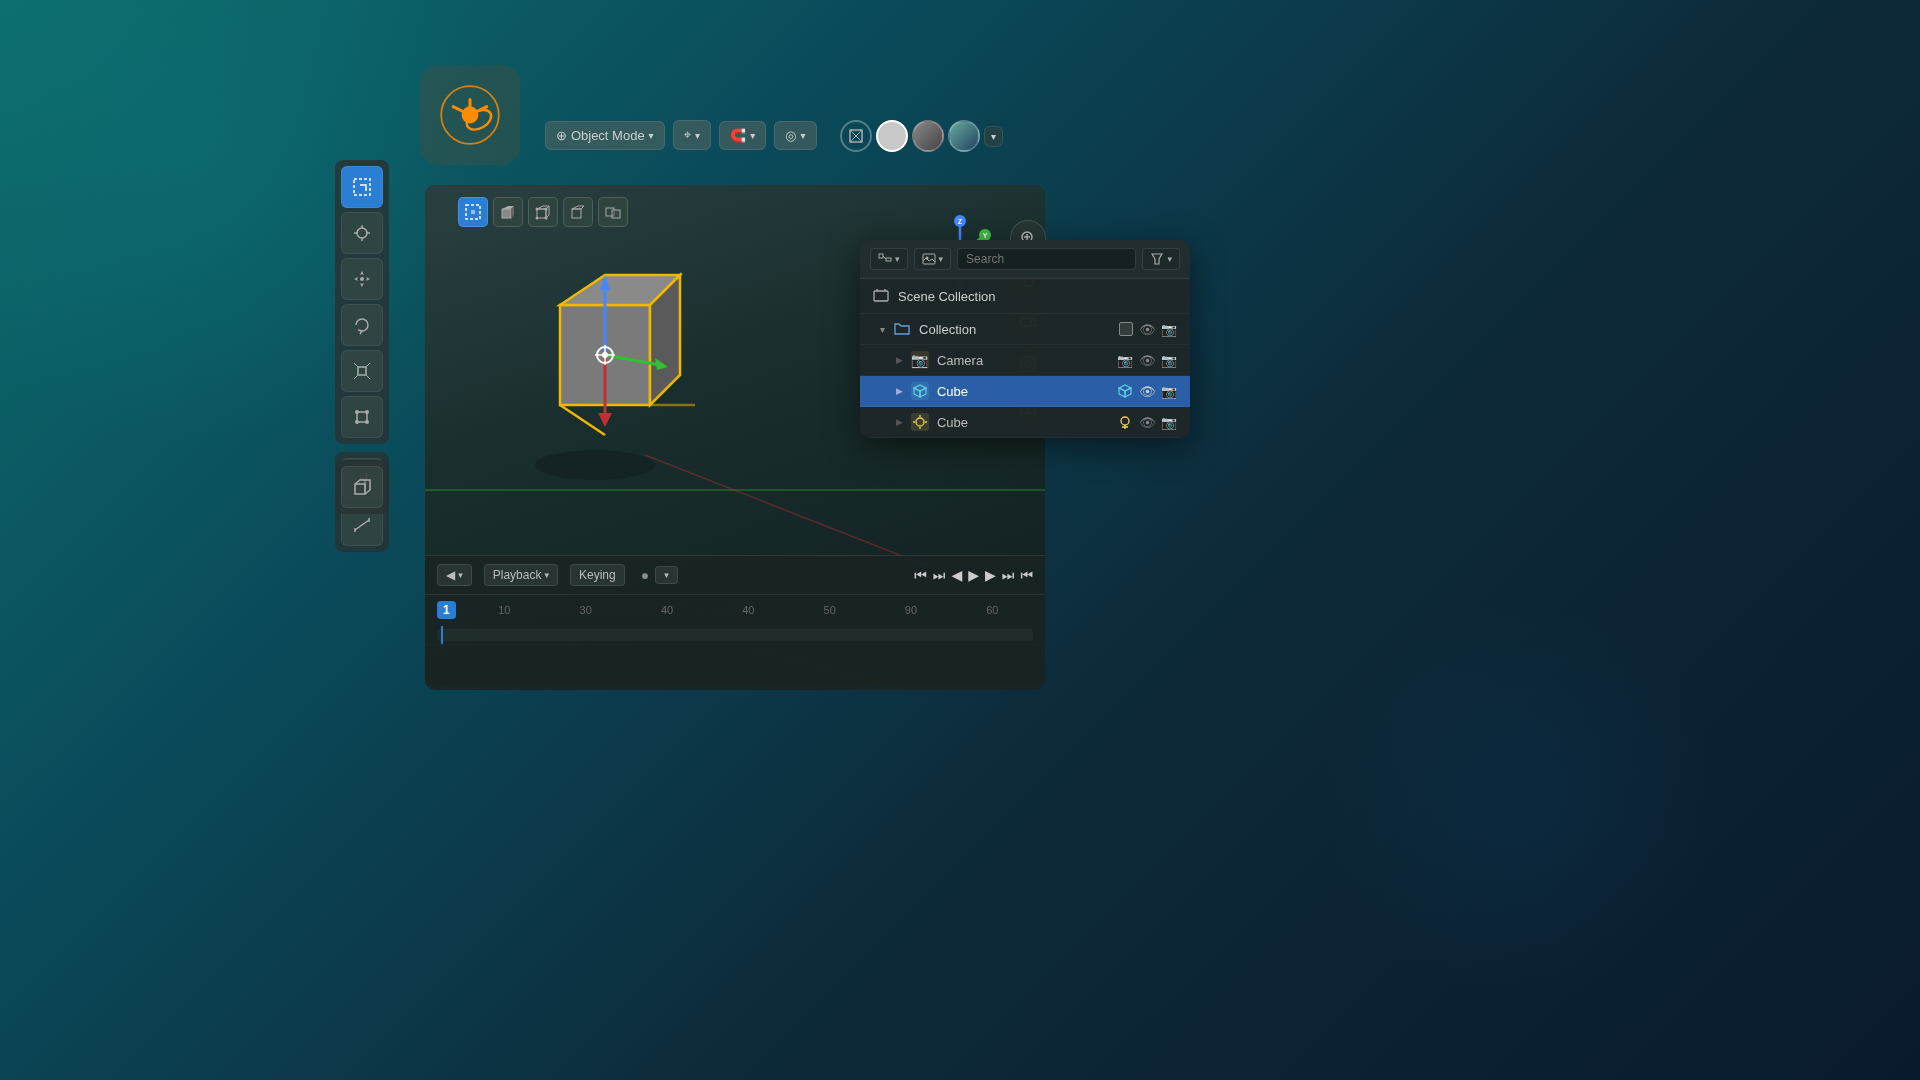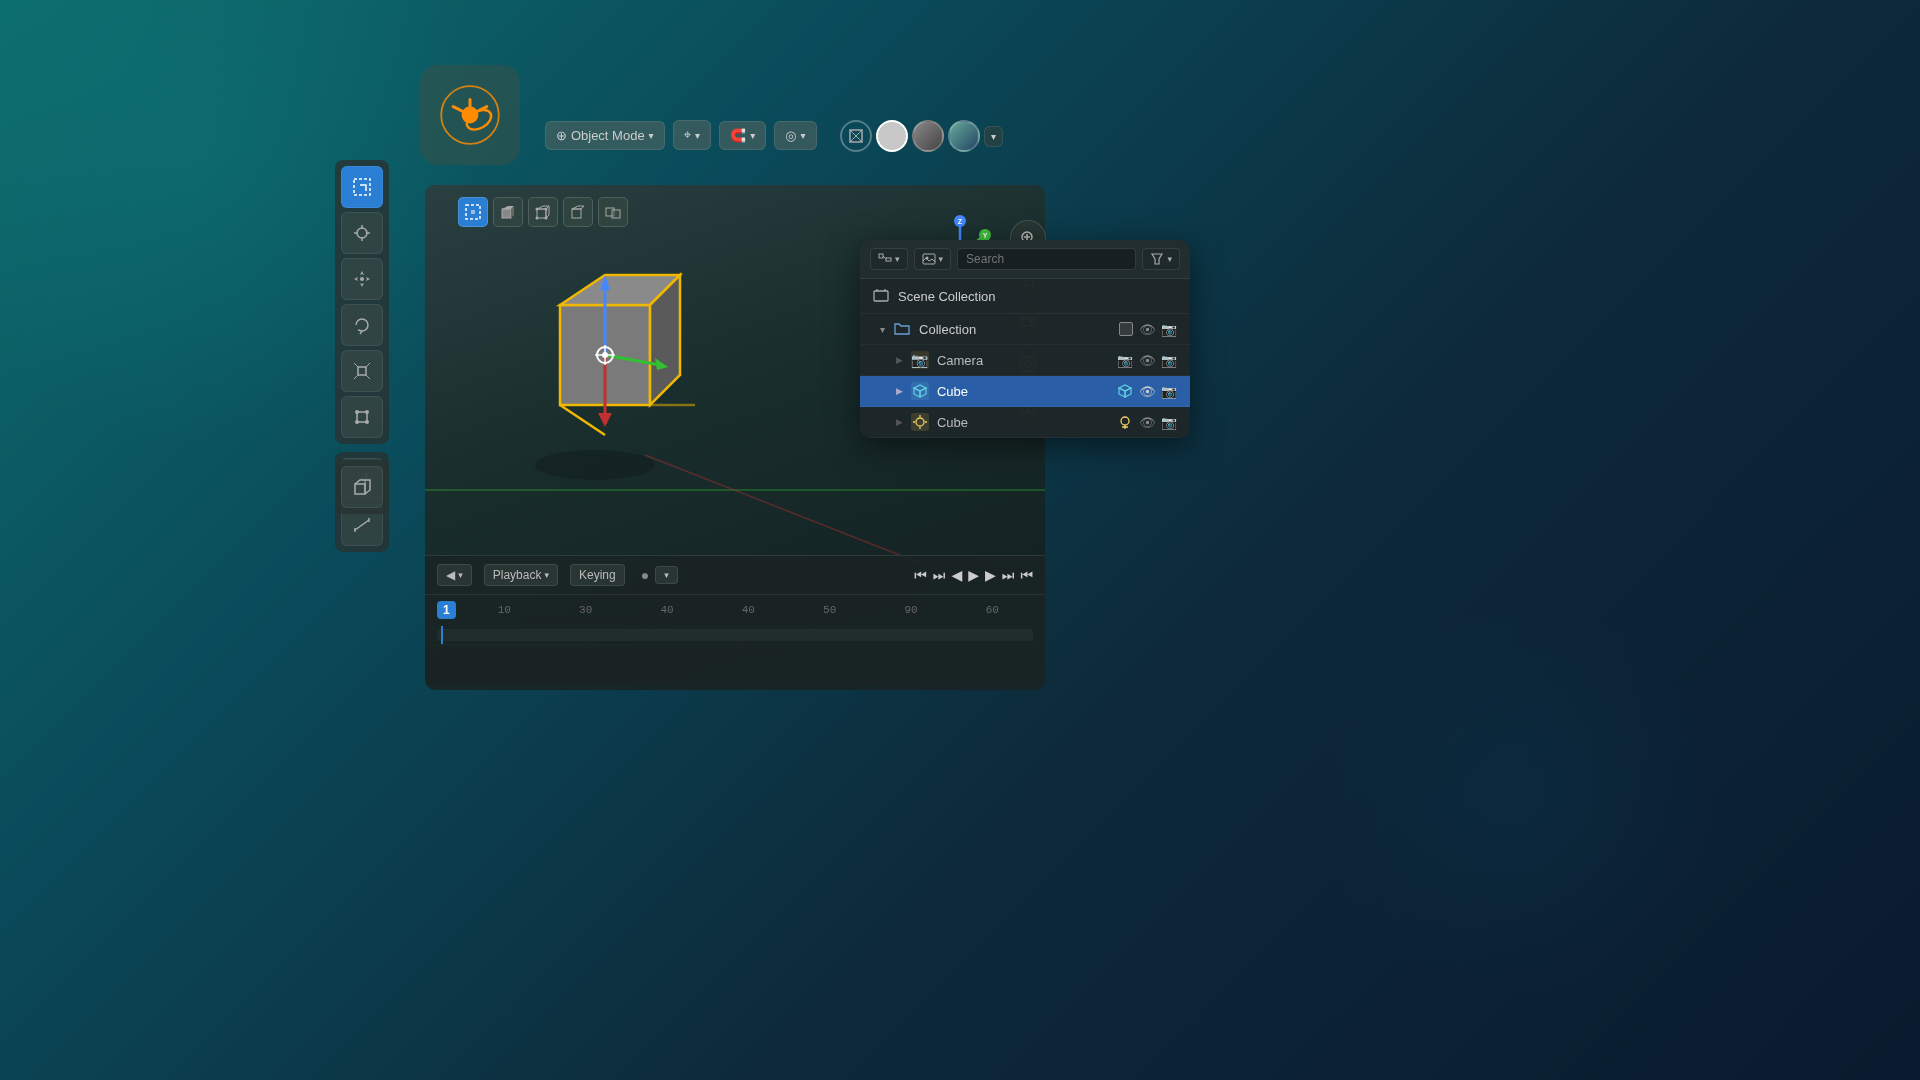--- a/index.html
+++ b/index.html
@@ -182,21 +182,20 @@
       border-radius: 4px;
       padding: 2px 6px;
       font-size: 12px;
       font-weight: bold;
       margin-right: 8px;
     }
     .ruler-marks {
       display: flex;
       gap: 0;
       flex: 1;
-      font-family: Liberation Mono, monospace;
     }
     .ruler-mark {
       flex: 1;
       text-align: center;
       color: #666;
       font-size: 11px;
     }
     .timeline-track {
       margin: 4px 12px;
       height: 12px;

